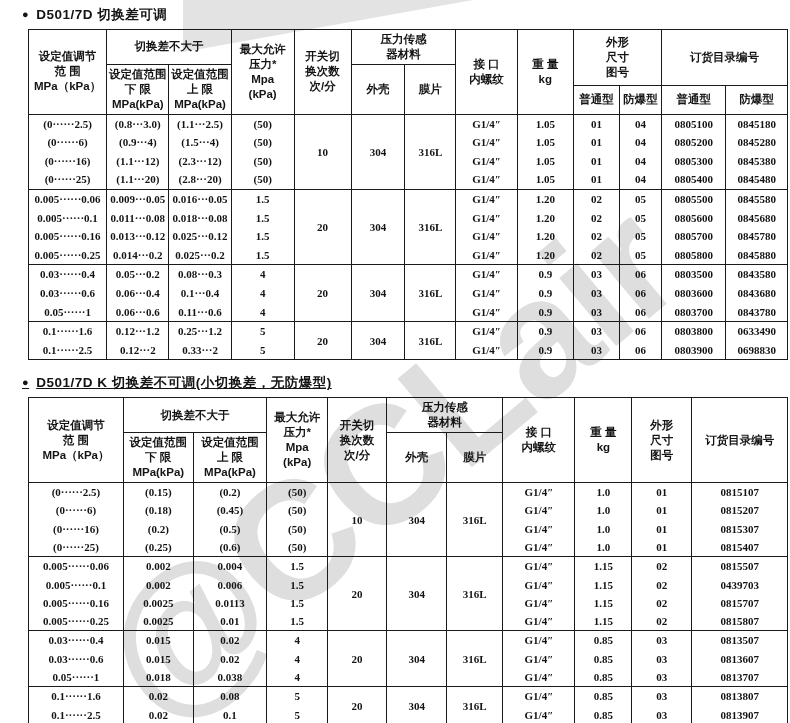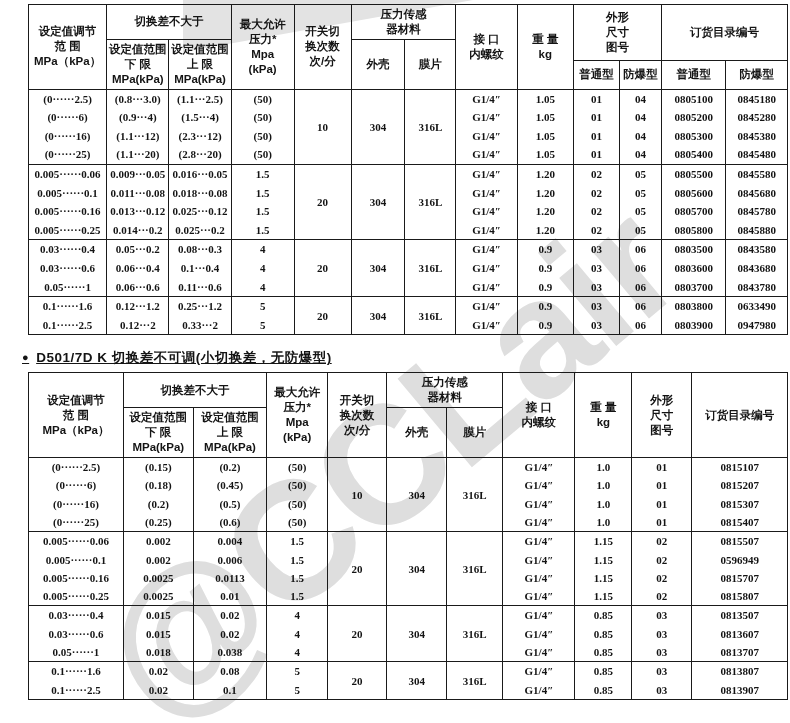--- a/index.html
+++ b/index.html
@@ -45,20 +45,23 @@
   .title2{margin-top:14px;text-decoration:underline;}
 </style>
 </head>
 <body>
 
 <div class="wm-band"></div>
 <div class="wm-text">@CCLair</div>
 
 <div class="content">
 
+  <div class="sec-title">
+    <span class="bullet">●</span><span>D501/7D 切换差可调</span>
+  </div>
 
   <table class="t1">
     <colgroup>
       <col style="width:10.3%">
         <col style="width:8.2%">
         <col style="width:8.2%">
       <col style="width:8.3%">
         <col style="width:7.5%">
         <col style="width:7.1%">
       <col style="width:6.7%">
@@ -331,21 +334,21 @@
           <td>
             <div class="ln">06</div>
             <div class="ln">06</div>
           </td>
           <td>
             <div class="ln">0803800</div>
             <div class="ln">0803900</div>
           </td>
           <td>
             <div class="ln">0633490</div>
-            <div class="ln">0947980</div>
+            <div class="ln">0698830</div>
           </td>
         </tr>
       </tbody>
   </table>
 
   <div class="sec-title title2">
     <span class="bullet">●</span><span>D501/7D K 切换差不可调(小切换差，无防爆型)</span>
   </div>
 
   <table class="t2">
@@ -492,21 +495,21 @@
             <div class="ln">1.15</div>
           </td>
           <td>
             <div class="ln">02</div>
             <div class="ln">02</div>
             <div class="ln">02</div>
             <div class="ln">02</div>
           </td>
           <td>
             <div class="ln">0815507</div>
-            <div class="ln">0596949</div>
+            <div class="ln">0439703</div>
             <div class="ln">0815707</div>
             <div class="ln">0815807</div>
           </td>
         </tr>
         <tr>
           <td>
             <div class="ln">0.03······0.4</div>
             <div class="ln">0.03······0.6</div>
             <div class="ln">0.05······1</div>
           </td>

